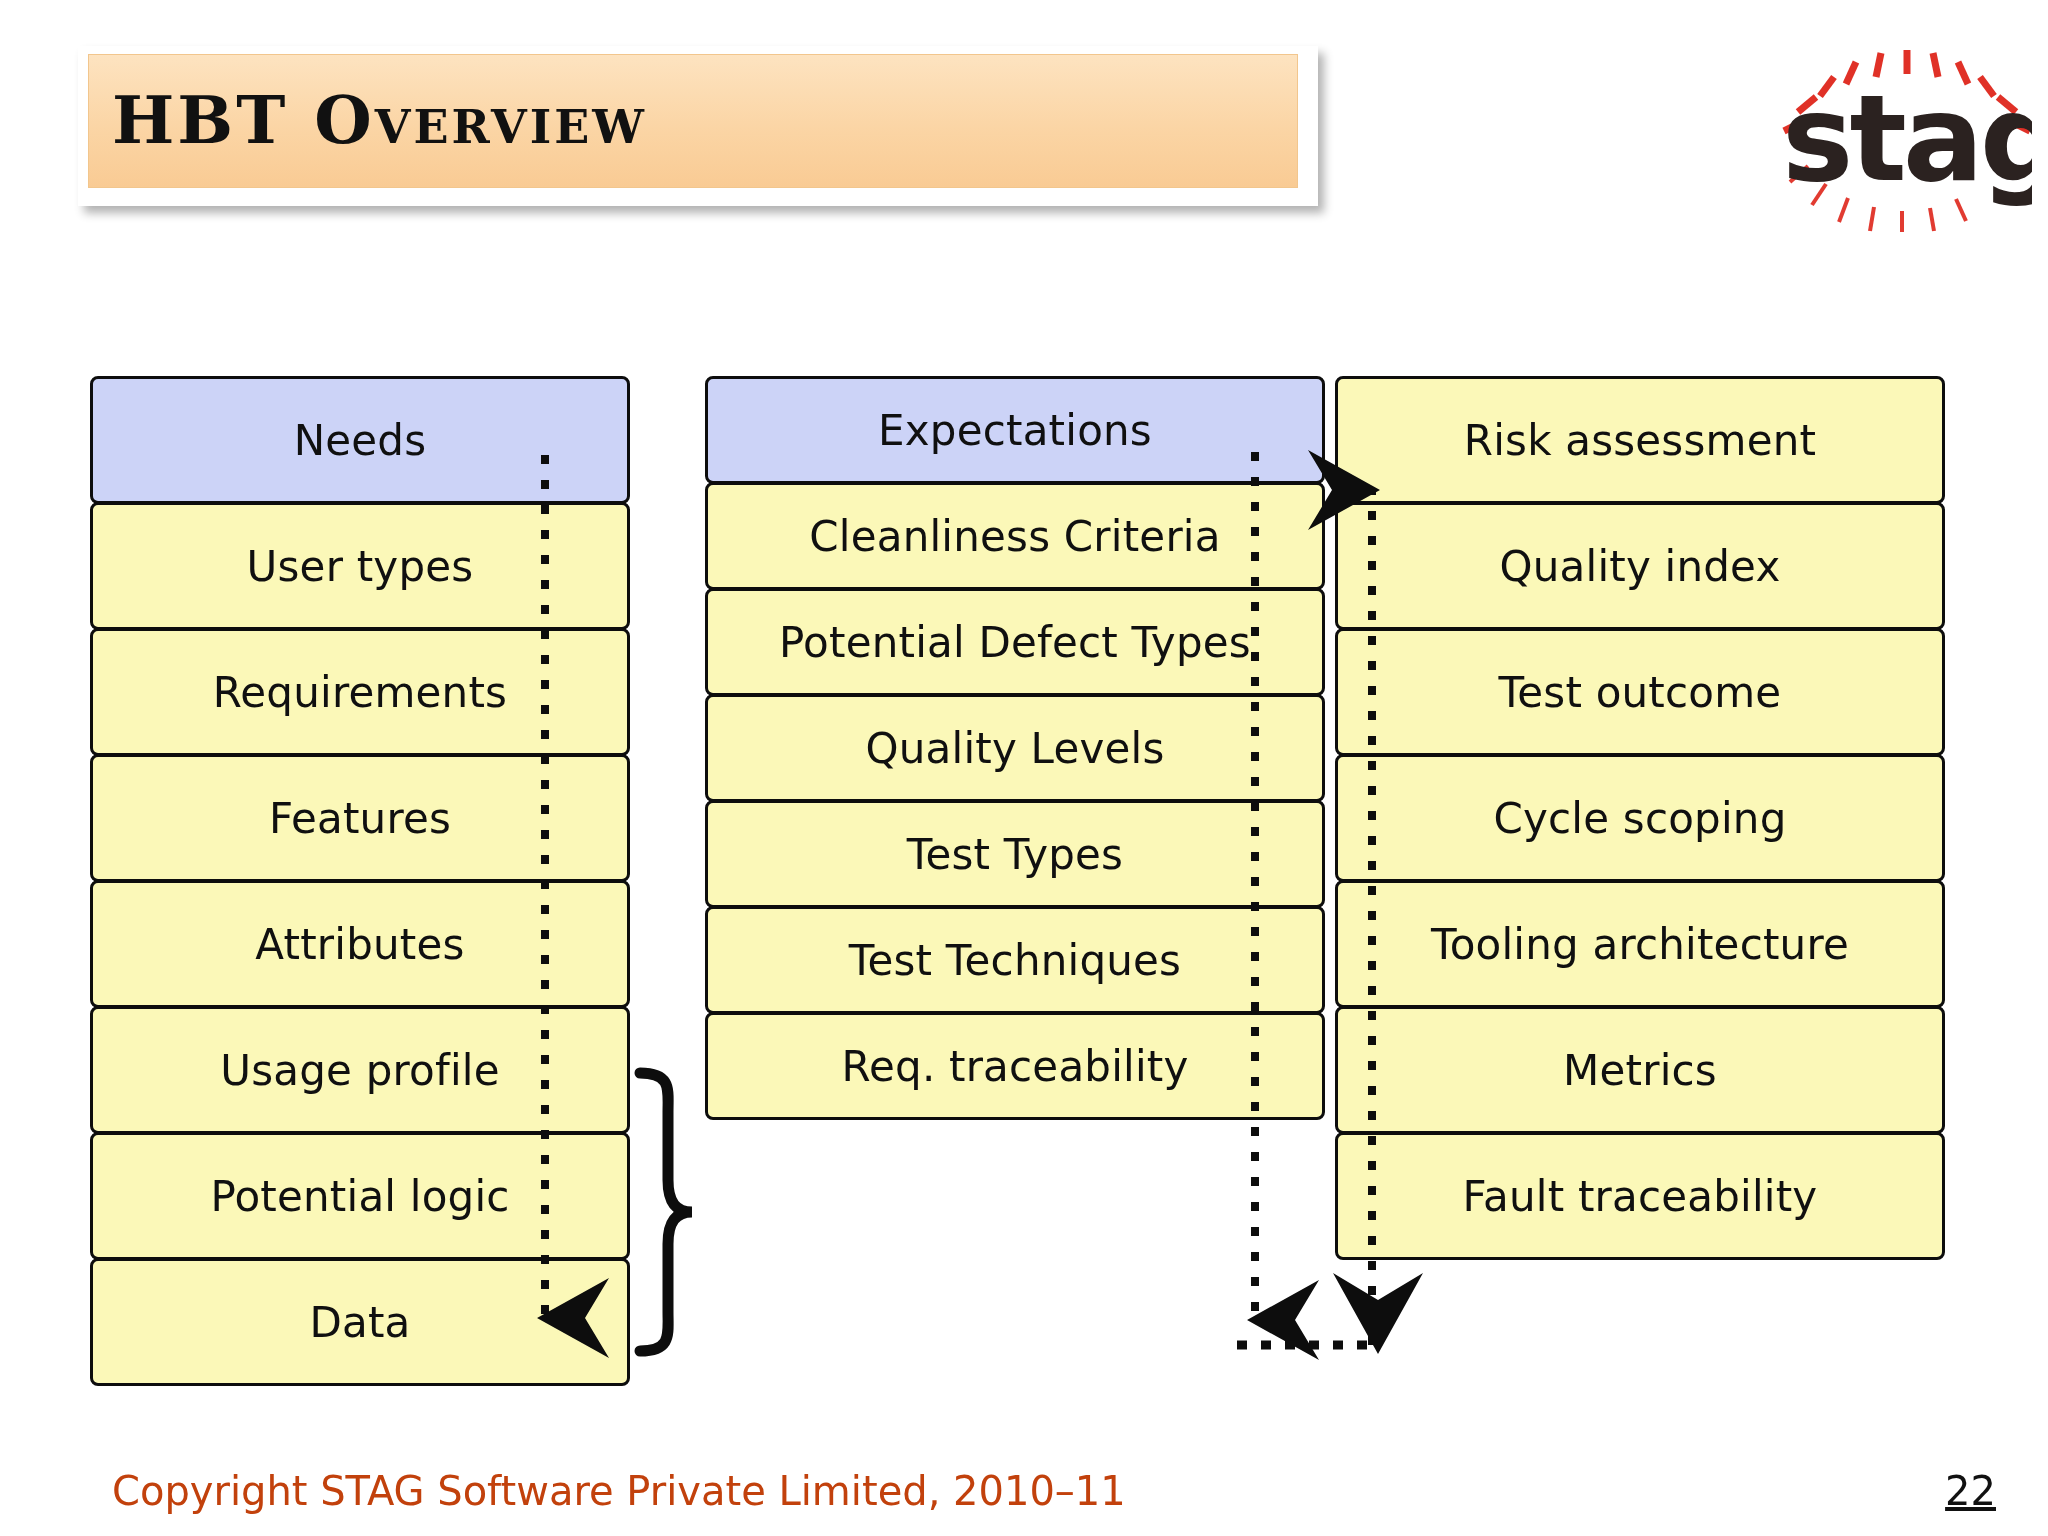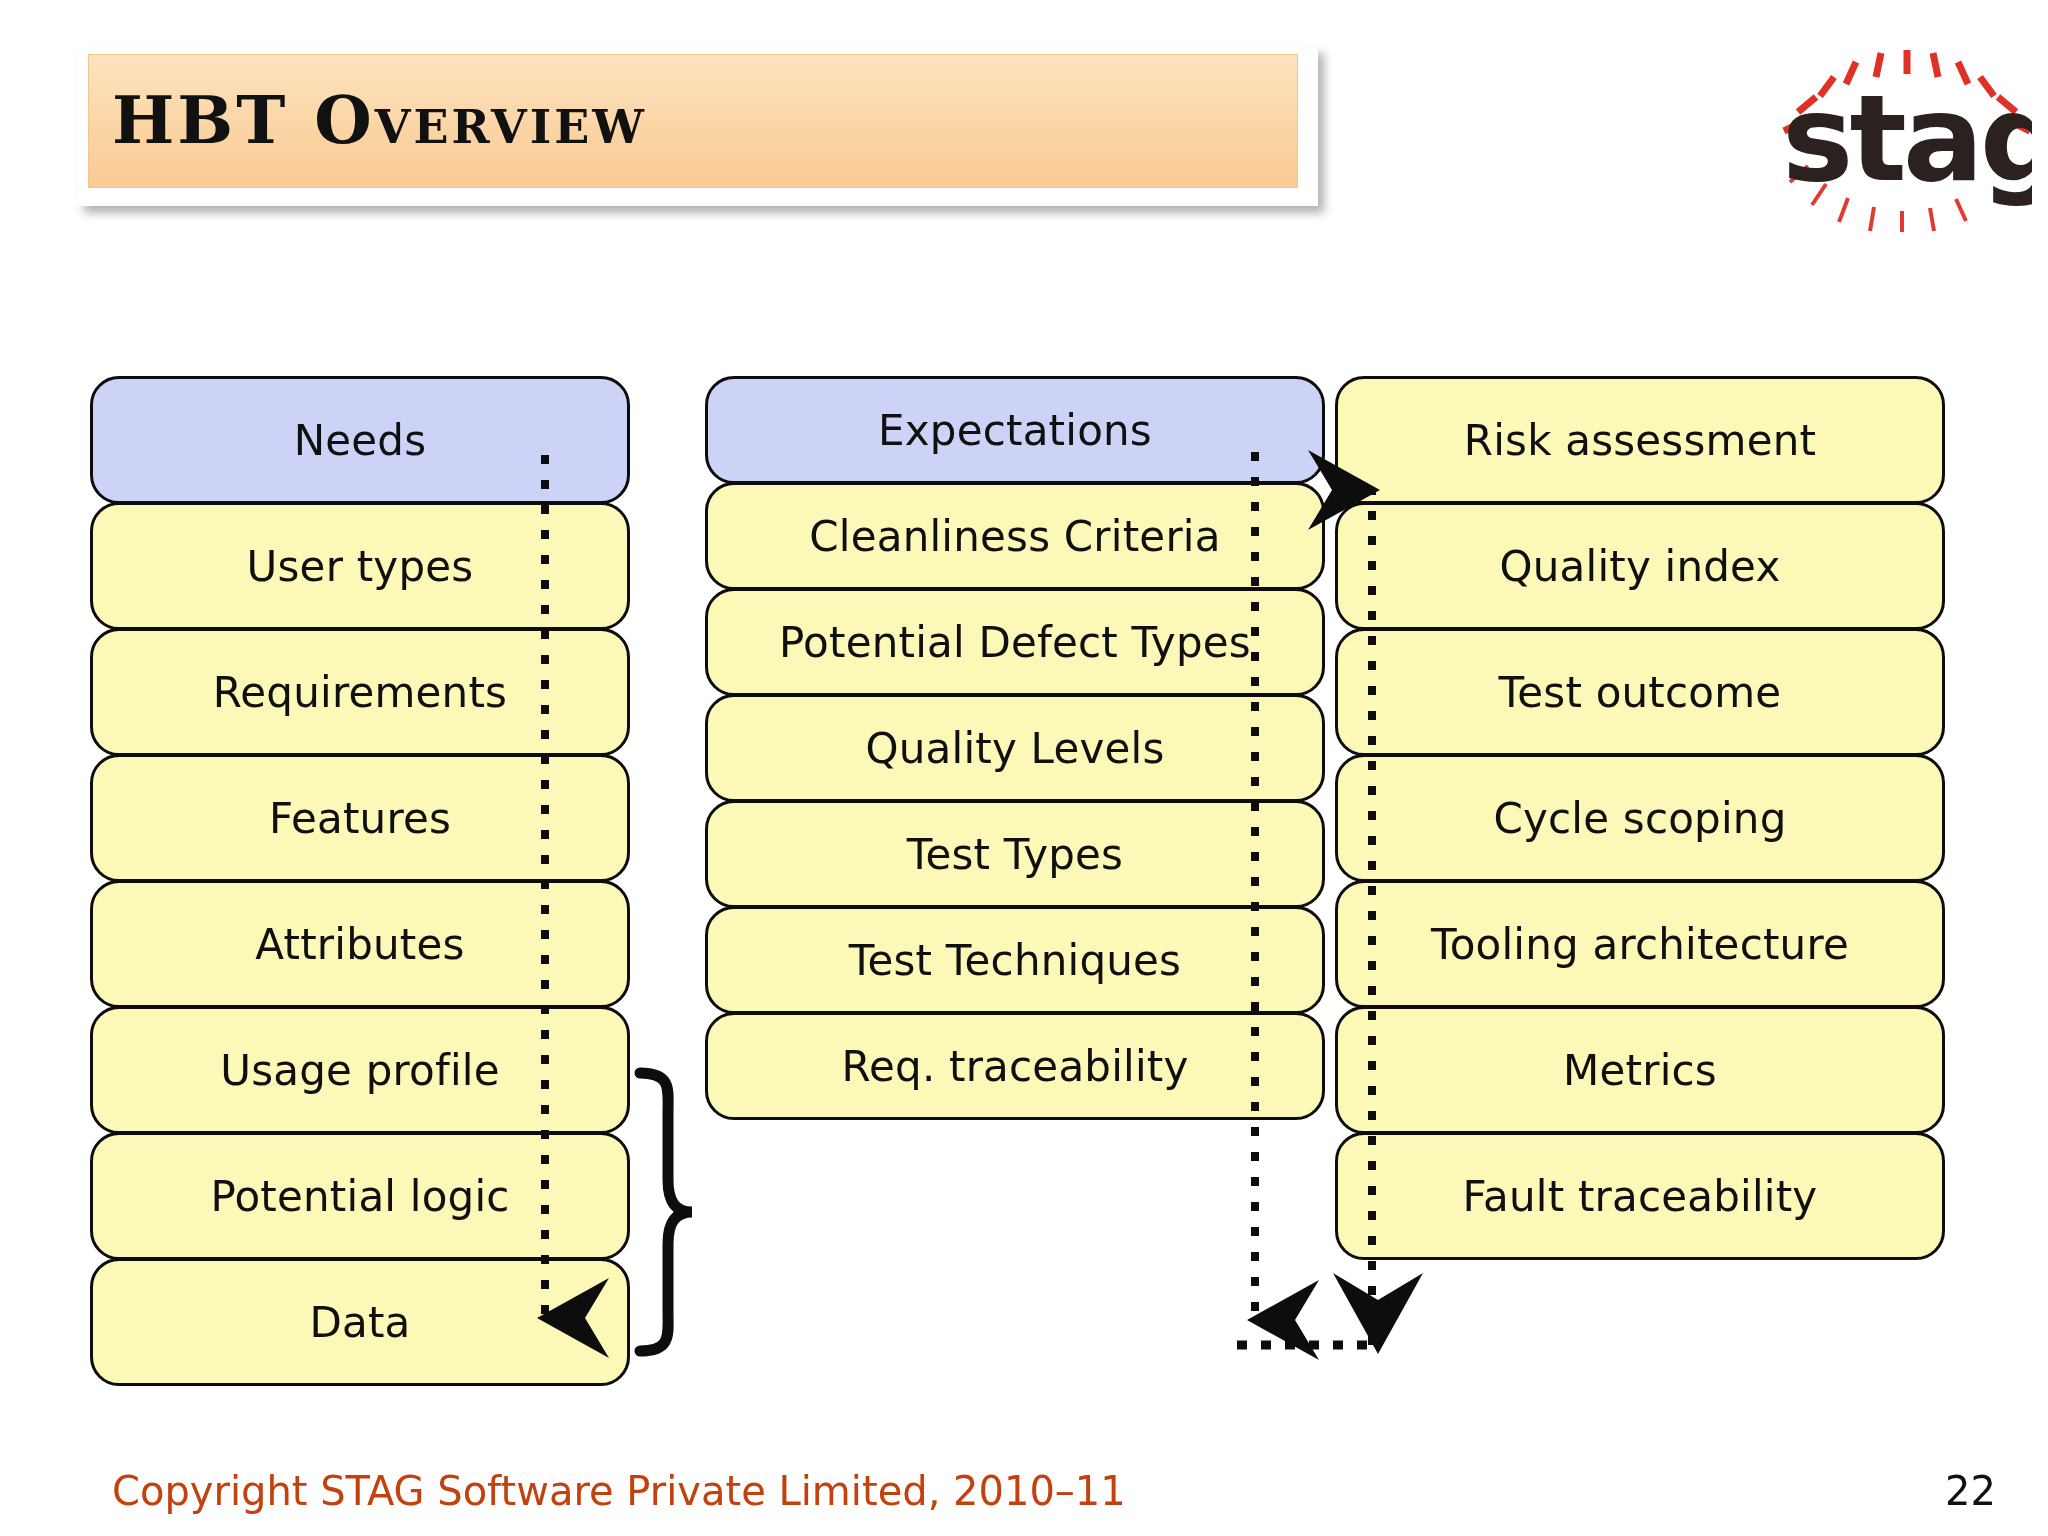--- a/index.html
+++ b/index.html
@@ -63,21 +63,21 @@
   #col-1{left:90px;width:540px;}
   #col-2{left:705px;width:620px;}
   #col-3{left:1335px;width:610px;}
 
   .cell{
     position:relative;
     box-sizing:border-box;
     height:130px;
     margin-bottom:-2px;
     border:3px solid #0d0d0d;
-    border-radius:29px;
+    border-radius:8px;
     background:#fbf8b8;
     display:flex;
     align-items:center;
     justify-content:center;
     font-size:42px;
     color:#101010;
     letter-spacing:0.2px;
     white-space:nowrap;
   }
   .cell.header{
@@ -103,20 +103,21 @@
     font-size:40px;
     color:#c2410c;
     white-space:nowrap;
   }
   #page-number{
     position:absolute;
     right:52px;
     top:1468px;
     font-size:40px;
     color:#111111;
+    text-decoration:underline;
   }
 </style>
 </head>
 <body>
 
 <div id="title-banner">
   <div class="shadow-plate"></div>
   <div class="inner-bar"></div>
   <div id="title-text">HBT Overview</div>
 </div>

